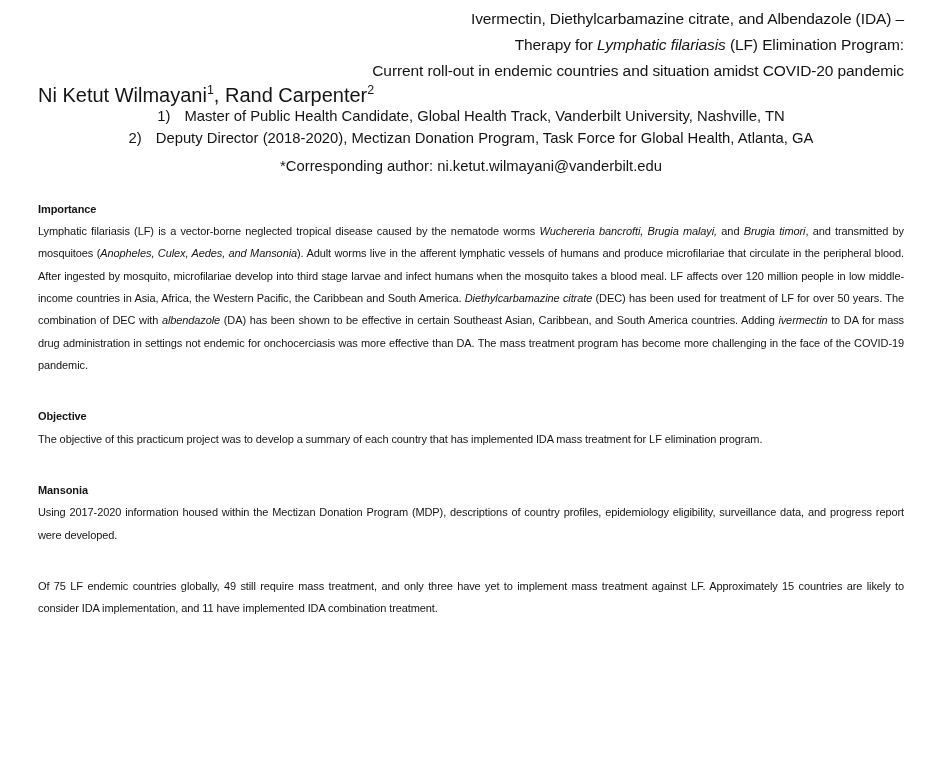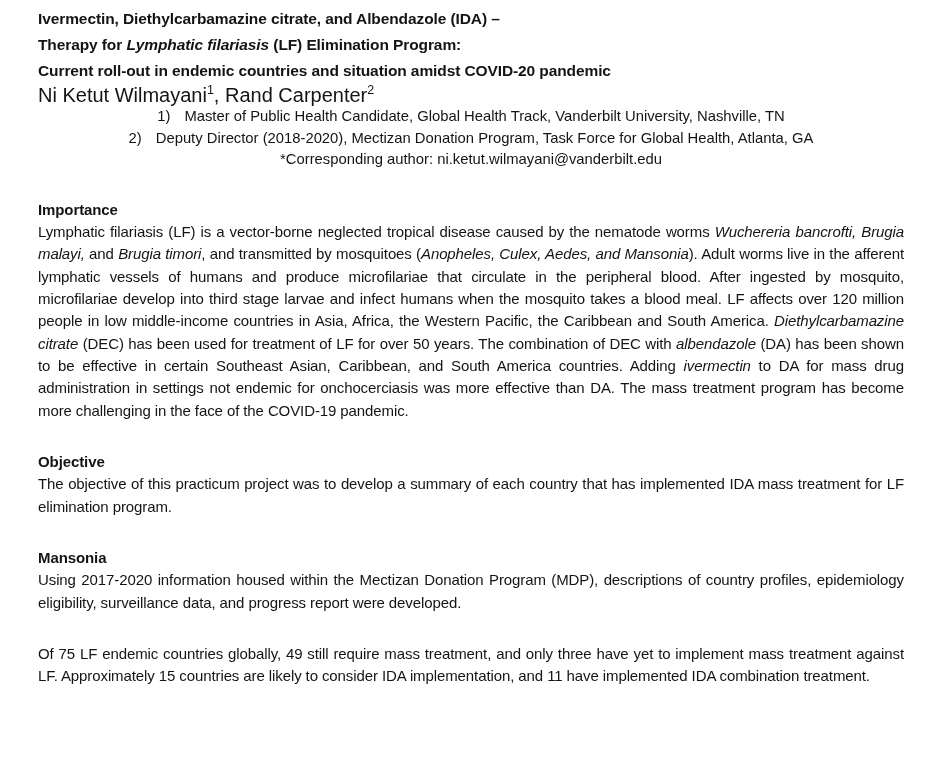--- a/index.html
+++ b/index.html
@@ -12,22 +12,22 @@
     width: 926px;
     height: 781px;
     box-sizing: border-box;
     background: #ffffff;
     color: #141414;
     font-family: "Liberation Sans", sans-serif;
     padding: 6px 22px 0 38px;
     overflow: hidden;
   }
   .title-block {
-    text-align: left;
-    font-weight: 700;
+    text-align: right;
+    font-weight: 400;
     font-size: 15.5px;
     line-height: 26px;
     letter-spacing: -0.1px;
   }
   .title-line { white-space: nowrap; }
   .it { font-style: italic; }
   .authors {
     text-align: left;
     font-size: 20px;
     line-height: 22px;
@@ -39,24 +39,25 @@
   .affiliations {
     text-align: center;
     font-size: 14.8px;
     line-height: 21.5px;
   }
   .affil-row .marker { margin-right: 14px; }
   .corresponding {
     text-align: center;
     font-size: 14.8px;
     line-height: 21.5px;
+    margin-top: 7px;
   }
   .sections {
-    margin-top: 28px;
-    font-size: 15px;
+    margin-top: 20px;
+    font-size: 11px;
     line-height: 22.35px;
     letter-spacing: -0.1px;
   }
   .section { margin-bottom: 29px; }
   .section:last-child { margin-bottom: 0; }
   .section .heading {
     font-weight: 700;
     text-align: left;
   }
   .section p {

